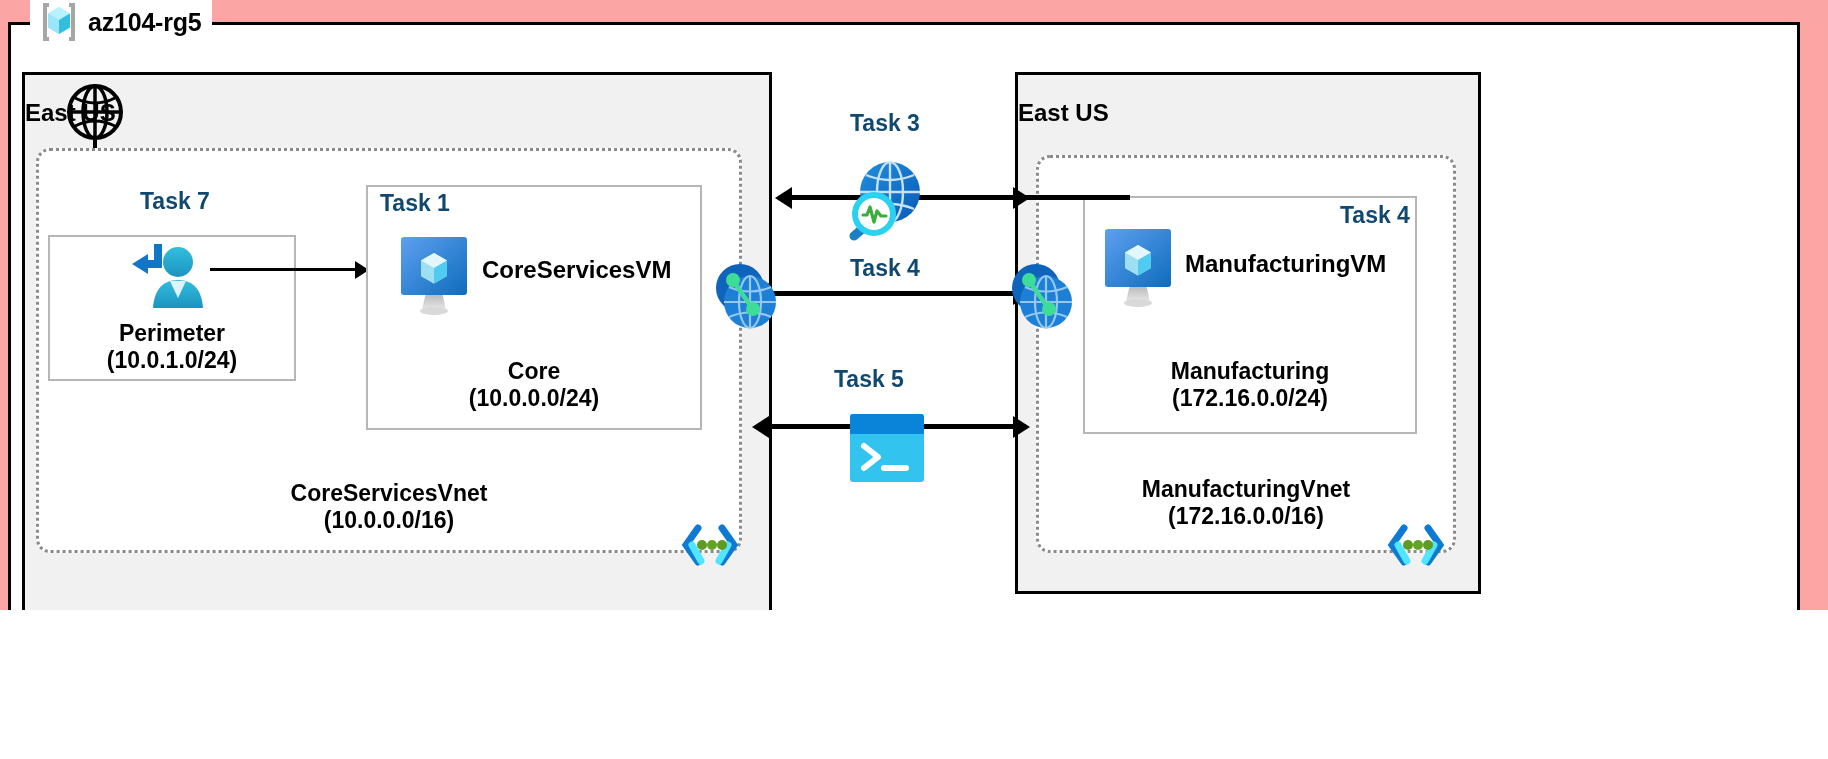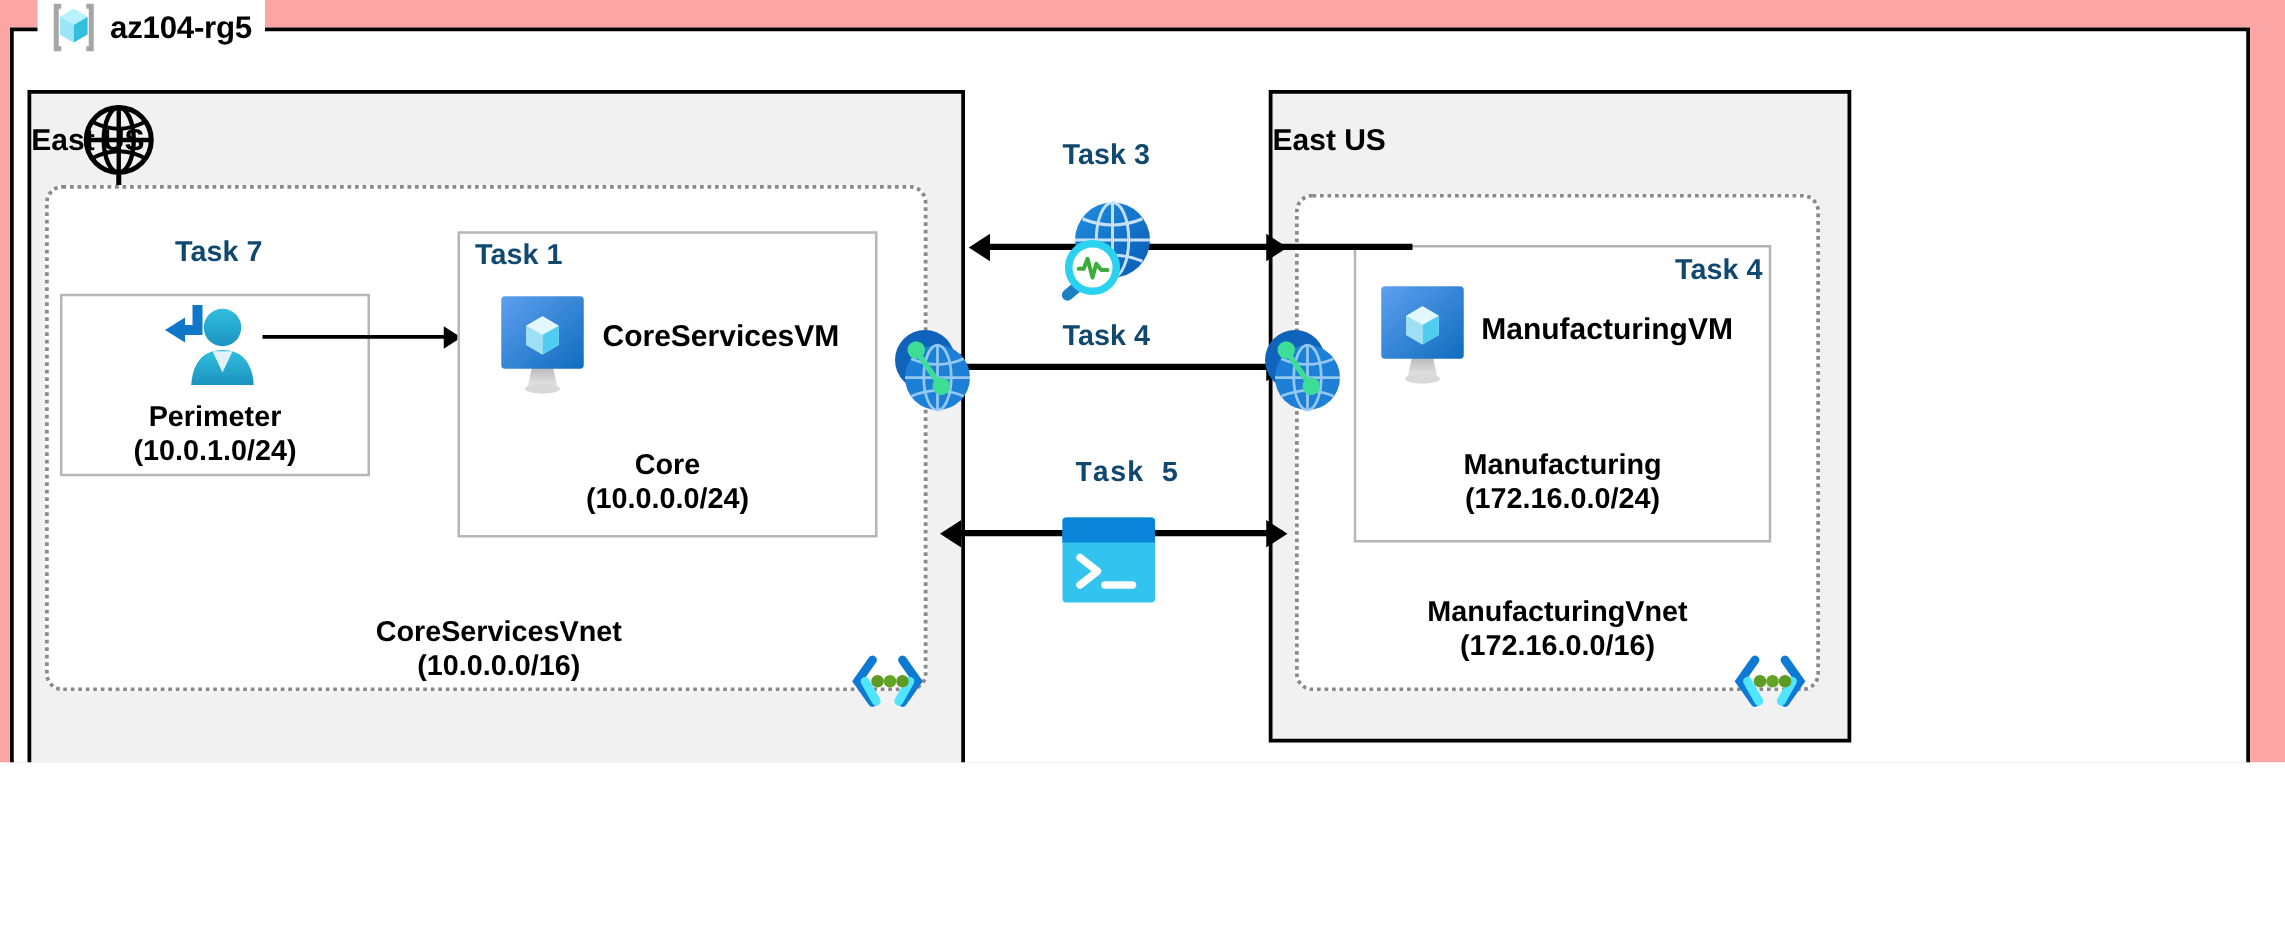--- a/index.html
+++ b/index.html
@@ -103,21 +103,21 @@
       <line x1="29" y1="3" x2="29" y2="55" stroke="#000" stroke-width="3.5"></line>
       <path d="M9 15 Q29 25 49 15" fill="none" stroke="#000" stroke-width="3"></path>
       <path d="M9 43 Q29 33 49 43" fill="none" stroke="#000" stroke-width="3"></path>
     </svg>
   </div>
 
   <div class="vline" style="left:93px;top:140px;height:164px;"></div>
   <div class="arrow arrow-d" style="left:84px;top:300px;"></div>
 
   <div class="vnet" style="left:36px;top:148px;width:706px;height:405px;"></div>
-  <div class="vnet-caption" style="left:36px;top:492px;width:706px;padding-left:10px;">
+  <div class="vnet-caption" style="left:36px;top:480px;width:706px;">
     <div>CoreServicesVnet</div>
     <div>(10.0.0.0/16)</div>
   </div>
 
   <div class="icon" style="left:682px;top:524px;width:56px;height:42px;">
     <svg width="56" height="42" viewBox="0 0 56 42">
       <path d="M16 4 L4 21 L16 38" fill="none" stroke="#0e7ad4" stroke-width="7" stroke-linecap="round"></path>
       <path d="M16 4 L4 21 L16 38" fill="none" stroke="#50e6ff" stroke-width="7" stroke-linecap="round" transform="translate(3,4)" opacity="0"></path>
       <path d="M10 21 L19 37" fill="none" stroke="#50e6ff" stroke-width="7" stroke-linecap="round"></path>
       <path d="M40 4 L52 21 L40 38" fill="none" stroke="#0e7ad4" stroke-width="7" stroke-linecap="round"></path>
@@ -297,21 +297,21 @@
       </g>
       <line x1="22" y1="24" x2="40" y2="50" stroke="#3ddc97" stroke-width="4.5"></line>
       <circle cx="21" cy="22" r="7" fill="#3ddc97"></circle>
       <circle cx="41" cy="51" r="7" fill="#3ddc97"></circle>
     </svg>
   </div>
 
   <div class="hline" style="left:760px;top:424px;width:266px;"></div>
   <div class="arrow arrow-l" style="left:752px;top:416px;"></div>
   <div class="arrow arrow-r" style="left:1013px;top:416px;"></div>
-  <div class="task-label" style="left:860px;top:366px;font-family:Liberation Mono, monospace;">Task 5</div>
+  <div class="task-label" style="left:834px;top:366px;">Task 5</div>
   <div class="icon" style="left:850px;top:414px;width:74px;height:68px;">
     <svg width="74" height="68" viewBox="0 0 74 68">
       <rect x="0" y="0" width="74" height="68" rx="3" fill="#32c3ef"></rect>
       <rect x="0" y="0" width="74" height="19" rx="3" fill="#0a84d8"></rect>
       <rect x="0" y="14" width="74" height="6" fill="#0a84d8"></rect>
       <path d="M14 32 L28 43 L14 54" fill="none" stroke="#ffffff" stroke-width="6" stroke-linecap="round" stroke-linejoin="round"></path>
       <line x1="34" y1="54" x2="56" y2="54" stroke="#ffffff" stroke-width="6" stroke-linecap="round"></line>
     </svg>
   </div>
 

